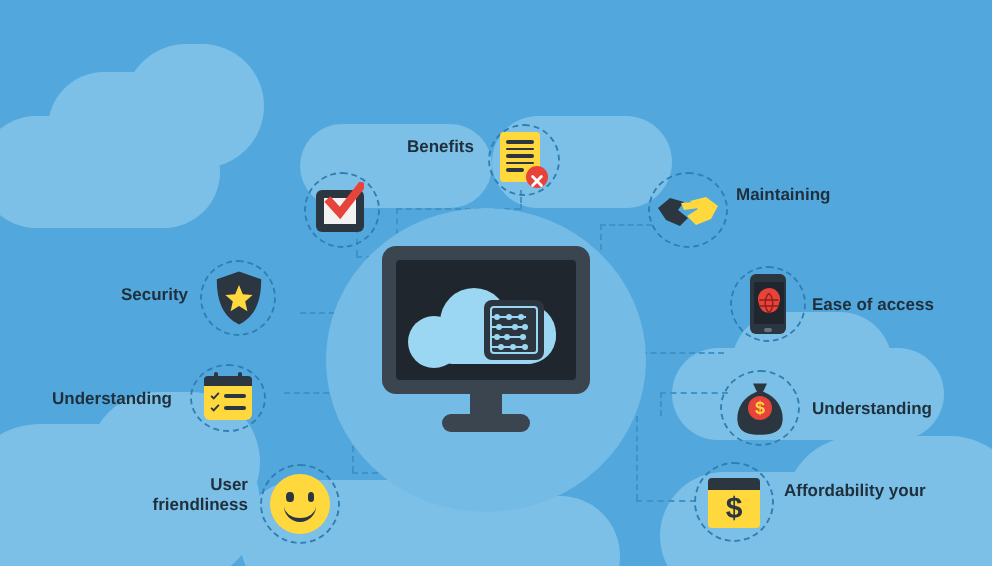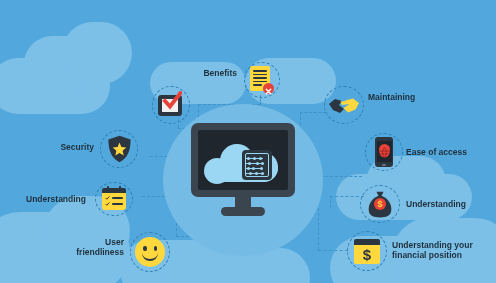--- a/index.html
+++ b/index.html
@@ -337,17 +337,16 @@
   <div class="node" style="left:347px;top:231px;">
     <div class="circle" style="left:0;top:0;width:38px;height:38px;">
       <div id="ic-box">
         <div class="top"></div>
         <div class="body"></div>
         <div class="d">$</div>
       </div>
     </div>
   </div>
   <div class="label l" style="left:392px;top:240px;width:104px;">
-    <div>Understanding your</div>
-    <div>financial position</div>
+    <div>Affordability your</div>
   </div>
 
 </div>
 
 </body></html>

